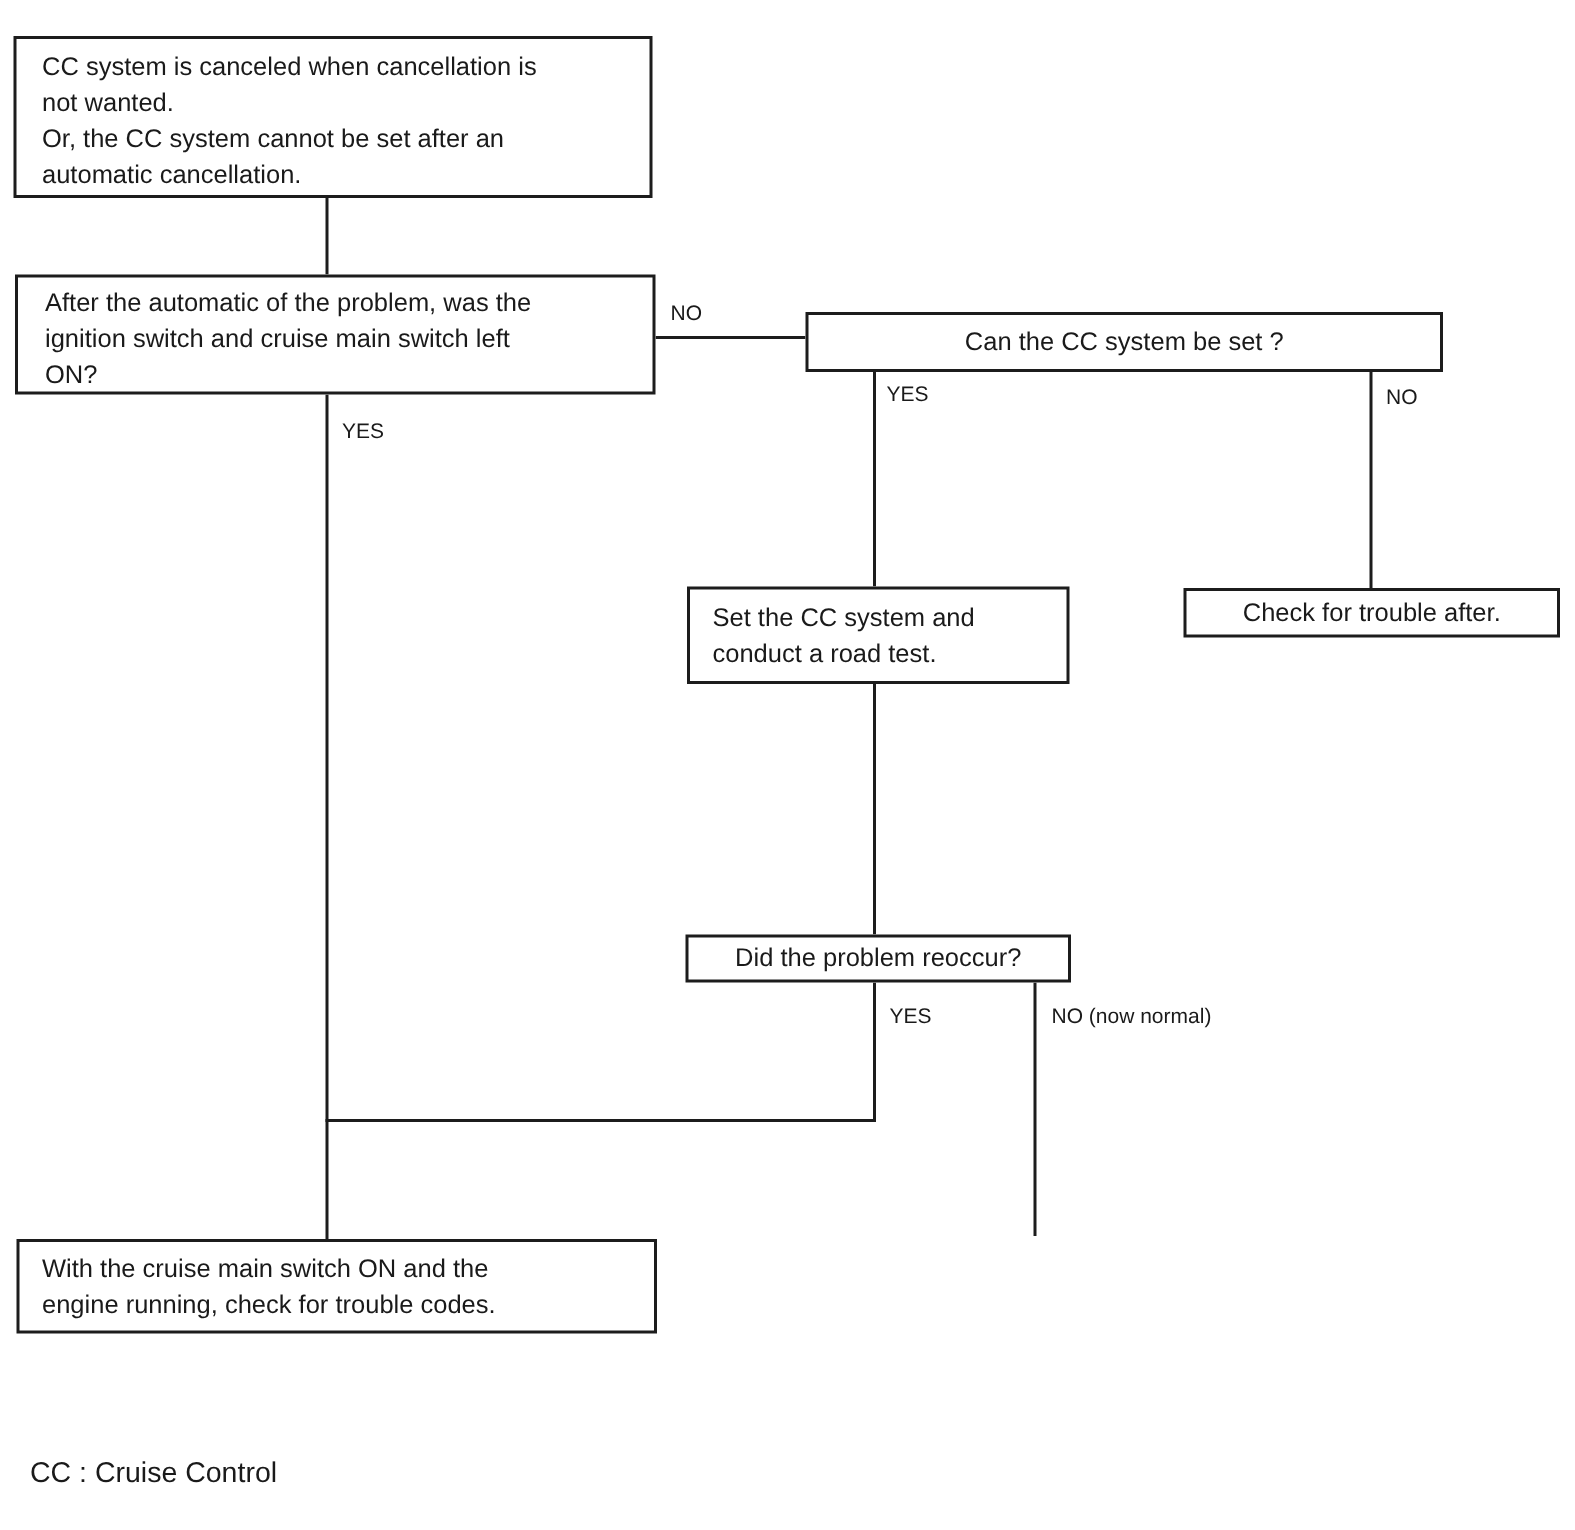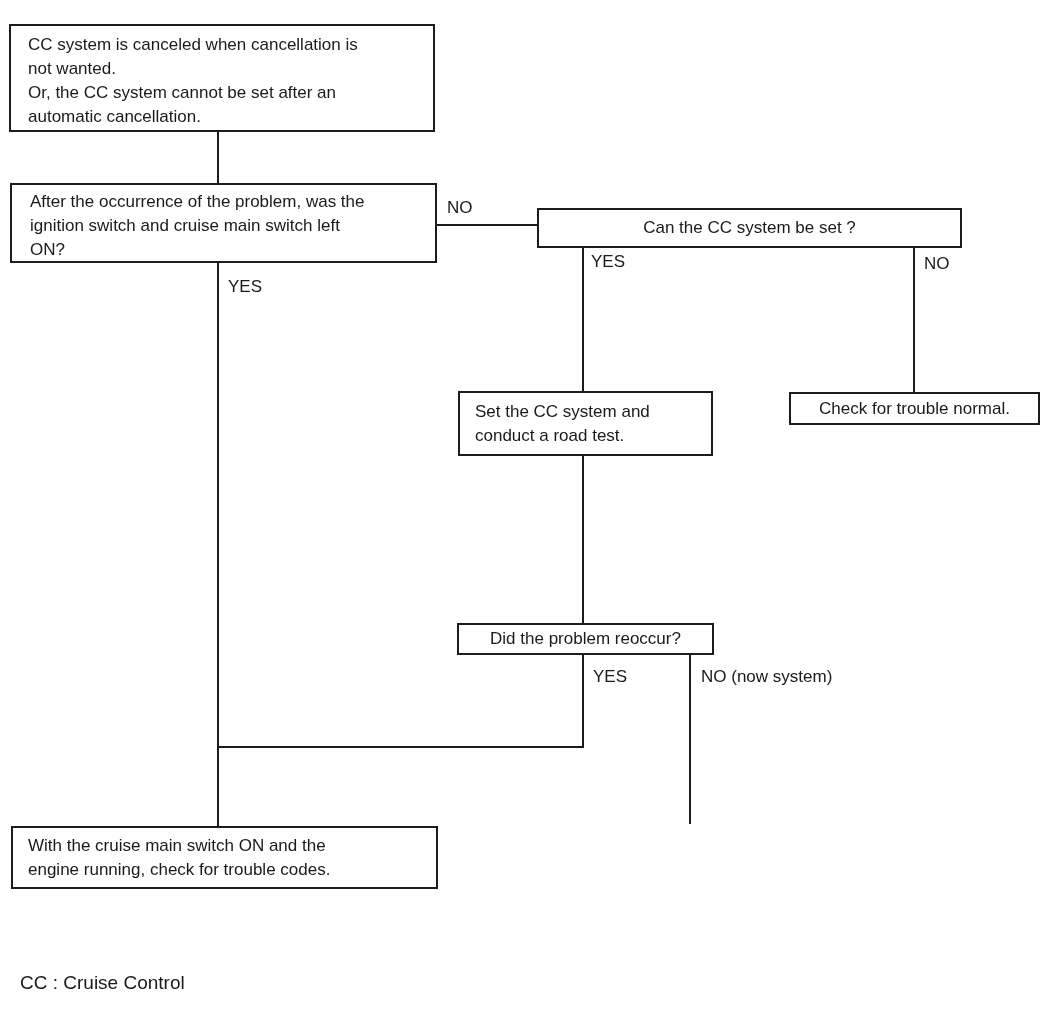--- a/index.html
+++ b/index.html
@@ -33,21 +33,21 @@
     align-items: center;
     justify-content: center;
     white-space: pre;
   }
   .line {
     position: absolute;
     background: #1c1c1c;
   }
   .lbl {
     position: absolute;
-    font-size: 17px;
+    font-size: 14px;
     line-height: 20px;
     white-space: pre;
     color: #1a1a1a;
   }
   .footer-note {
     position: absolute;
     font-size: 19px;
     line-height: 24px;
     color: #1a1a1a;
     white-space: pre;
@@ -97,44 +97,44 @@
   <div class="line" id="l-v4"></div>
   <div class="line" id="l-v5"></div>
   <div class="line" id="l-h2"></div>
   <div class="line" id="l-v6"></div>
 
   <div class="node" id="n-start">CC system is canceled when cancellation is
 not wanted.
 Or, the CC system cannot be set after an
 automatic cancellation.</div>
 
-  <div class="node" id="n-q-ignition">After the occurrence of the problem, was the
+  <div class="node" id="n-q-ignition">After the automatic of the problem, was the
 ignition switch and cruise main switch left
 ON?</div>
 
   <div class="node centered" id="n-q-can-set">Can the CC system be set ?</div>
 
   <div class="node" id="n-set-road-test">Set the CC system and
 conduct a road test.</div>
 
-  <div class="node centered" id="n-check-codes">Check for trouble normal.</div>
+  <div class="node centered" id="n-check-codes">Check for trouble after.</div>
 
   <div class="node" id="n-check-engine">With the cruise main switch ON and the
 engine running, check for trouble codes.</div>
 
   <div class="node centered" id="n-q-reoccur">Did the problem reoccur?</div>
 
 
   <div class="lbl" id="lb-no1">NO</div>
 
   <div class="lbl" id="lb-yes1">YES</div>
 
   <div class="lbl" id="lb-yes2">YES</div>
 
   <div class="lbl" id="lb-no2">NO</div>
 
   <div class="lbl" id="lb-yes3">YES</div>
 
-  <div class="lbl" id="lb-no3">NO (now system)</div>
+  <div class="lbl" id="lb-no3">NO (now normal)</div>
 
   <div class="footer-note" id="legend">CC : Cruise Control</div>
 
 </div>
 
 </body></html>

